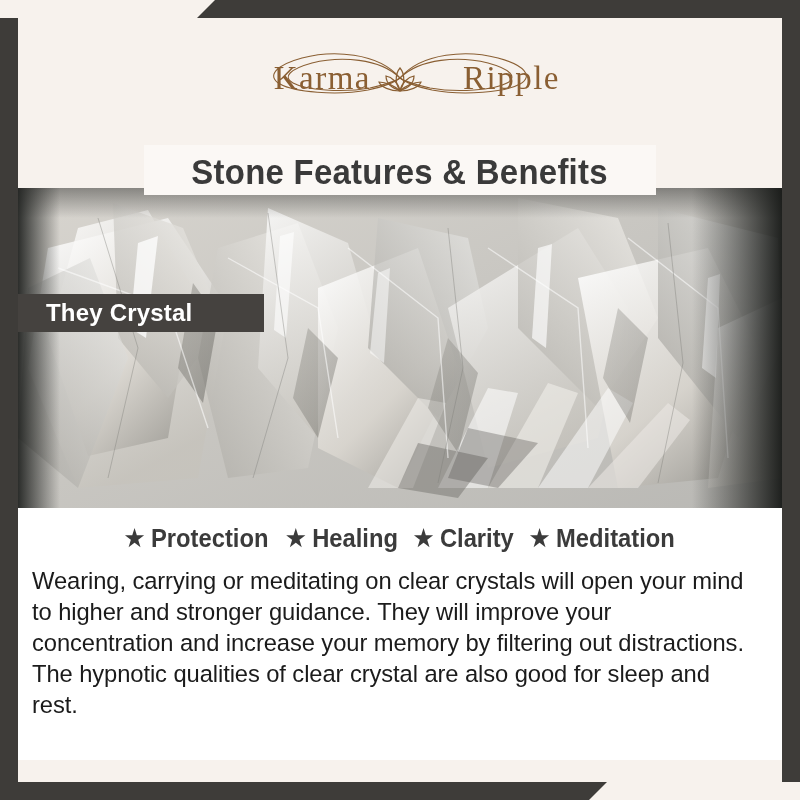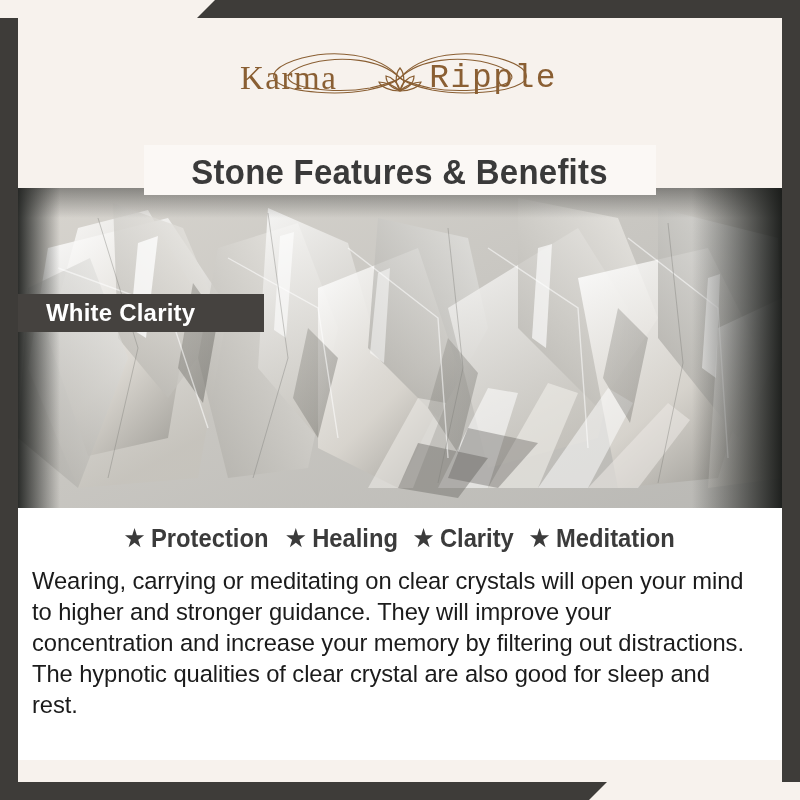--- a/index.html
+++ b/index.html
@@ -77,33 +77,33 @@
     display: flex;
     align-items: center;
     justify-content: center;
   }
   .brand-inner {
     position: relative;
     width: 320px;
     height: 68px;
     display: flex;
     align-items: center;
-    justify-content: flex-start;
+    justify-content: flex-end;
   }
   .brand-word {
     font-family: "Liberation Serif", serif;
     font-size: 33px;
     color: #8a5f33;
     letter-spacing: 1.5px;
     line-height: 1;
     position: relative;
     z-index: 3;
   }
   .brand-word.left { margin-right: 46px; }
-  .brand-word.right { margin-left: 46px; font-family: Liberation Mono, monospace; }
+  .brand-word.right { margin-left: 46px; }
   .brand-flourish {
     position: absolute;
     left: 0;
     top: 2px;
     width: 320px;
     height: 64px;
     z-index: 1;
     pointer-events: none;
   }
   .brand-lotus {
@@ -379,21 +379,21 @@
           <path d="M430 40 L 445 180 L 420 295"></path>
           <path d="M650 35 L 665 175 L 640 295"></path>
         </g>
       </svg>
       <div class="photo-vig-t"></div>
       <div class="photo-vig-l"></div>
       <div class="photo-vig-r"></div>
     </div>
 
     <div class="caption">
-      <span class="caption-text">White Clarity</span>
+      <span class="caption-text">They Crystal</span>
     </div>
 
     <div class="content">
       <div class="benefits">
         <span class="benefit">
           <span class="star">★</span>
           <span>Protection</span>
         </span>
         <span class="benefit">
           <span class="star">★</span>

